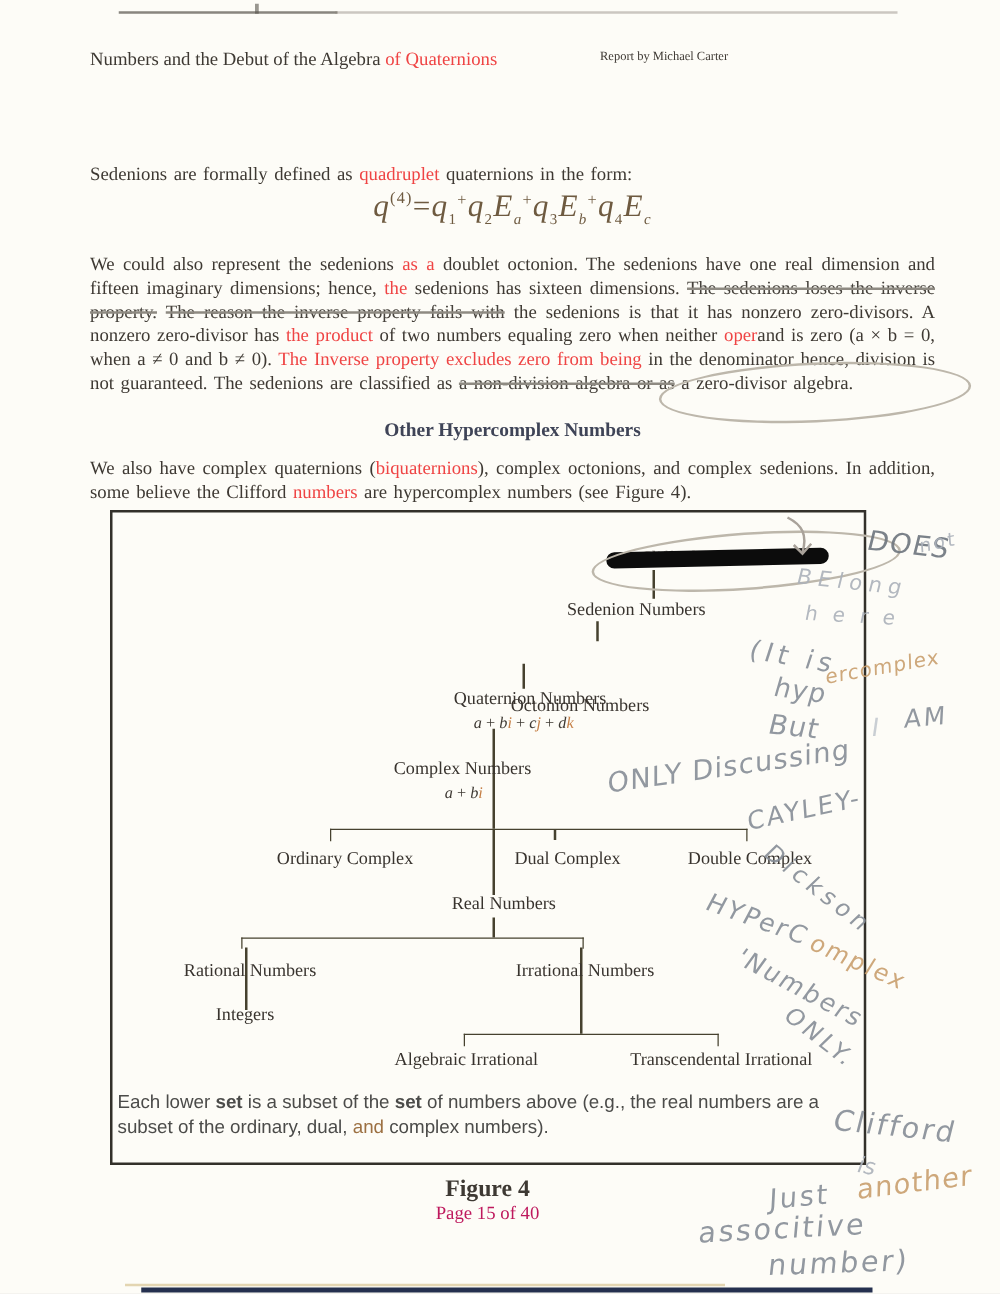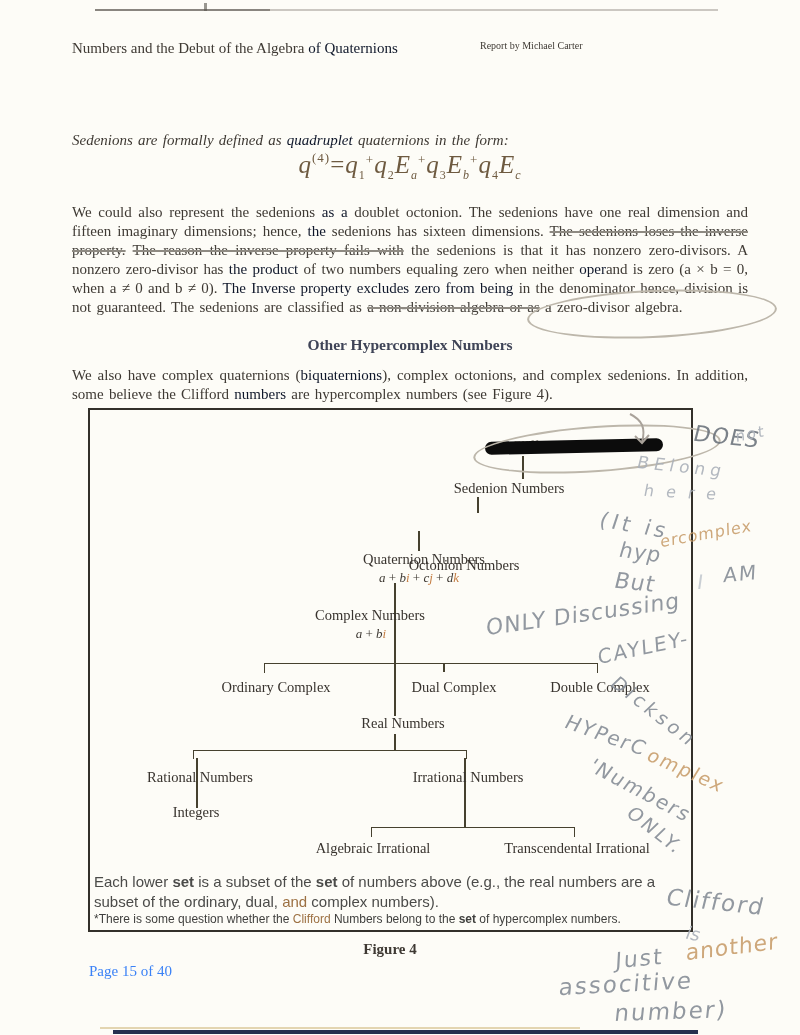--- a/index.html
+++ b/index.html
@@ -4,21 +4,21 @@
 <style>
   html,body{margin:0;padding:0;background:#e8e8e4;}
   #page{position:relative;width:800px;height:1035px;background:#fdfcf7;overflow:hidden;
         font-family:"Liberation Serif",serif;}
   .abs{position:absolute;}
   
   .serif{font-family:"Liberation Serif",serif;}
   .sans{font-family:"Liberation Sans",sans-serif;}
   .para{font-size:15px;line-height:19px;text-align:justify;color:#3e3933;word-spacing:1.5px;}
   .seg-ink{color:#3e3933;}
-  .seg-warm{color:#0f172a;}
+  .seg-warm{color:#ef4444;}
   .seg-strike{color:#45413b;text-decoration:line-through;text-decoration-color:#8e8a82;text-decoration-thickness:1.5px;}
   .seg-v{font-style:italic;}
   .seg-wv{font-style:italic;color:#c57f46;}
   .seg-op{}
   .f .seg-sup{font-size:13px;vertical-align:11px;}
   .f .seg-sub{font-size:12px;vertical-align:-6px;}
   .f .seg-subi{font-size:12px;vertical-align:-6px;font-style:italic;}
   .f .seg-plus{font-size:13px;vertical-align:9px;}
   .seg-cap{color:#4b4b49;}
   .seg-capb{color:#4b4b49;font-weight:bold;}
@@ -49,21 +49,21 @@
 
 <div id="page">
 
   <div class="abs" style="left:95px;top:9px;width:175px;height:2px;background:#57534b;opacity:.7;"></div>
   <div class="abs" style="left:268px;top:9px;width:450px;height:2px;background:#8d887e;opacity:.45;"></div>
   <div class="abs" style="left:204px;top:3px;width:3px;height:8px;background:#57534b;opacity:.6;"></div>
 
   <div class="abs serif" style="left:72px;top:40px;font-size:15px;"><span class="seg-ink">Numbers and the Debut of the Algebra </span><span class="seg-warm">of Quaternions</span></div>
   <div class="abs serif seg-ink" style="left:480px;top:40px;font-size:10px;">Report by Michael Carter</div>
 
-  <div class="abs serif para" style="left:72px;top:131px;width:676px;text-align:left;font-style:italic;"><span class="seg-ink">Sedenions are formally defined as </span><span class="seg-warm">quadruplet</span><span class="seg-ink"> quaternions in the form:</span></div>
+  <div class="abs serif para" style="left:72px;top:131px;width:676px;text-align:left;"><span class="seg-ink">Sedenions are formally defined as </span><span class="seg-warm">quadruplet</span><span class="seg-ink"> quaternions in the form:</span></div>
   <div class="abs serif f" style="left:72px;top:150px;width:676px;text-align:center;font-size:25px;color:#6e5a40;letter-spacing:1px;"><span class="seg-v">q</span><span class="seg-sup">(4)</span><span class="seg-op">=</span><span class="seg-v">q</span><span class="seg-sub">1</span><span class="seg-plus">+</span><span class="seg-v">q</span><span class="seg-sub">2</span><span class="seg-v">E</span><span class="seg-subi">a</span><span class="seg-plus">+</span><span class="seg-v">q</span><span class="seg-sub">3</span><span class="seg-v">E</span><span class="seg-subi">b</span><span class="seg-plus">+</span><span class="seg-v">q</span><span class="seg-sub">4</span><span class="seg-v">E</span><span class="seg-subi">c</span></div>
 
   <div class="abs para" style="left:72px;top:203px;width:676px;"><span class="seg-ink">We could also represent the sedenions </span><span class="seg-warm">as a</span><span class="seg-ink"> doublet octonion.  The sedenions have one real dimension and fifteen imaginary dimensions; hence, </span><span class="seg-warm">the</span><span class="seg-ink"> sedenions has sixteen dimensions.  </span><span class="seg-strike">The sedenions loses the inverse property.</span><span class="seg-ink">  </span><span class="seg-strike">The reason the inverse property fails with</span><span class="seg-ink"> the sedenions is that it has nonzero zero-divisors.  A nonzero zero-divisor has </span><span class="seg-warm">the product</span><span class="seg-ink"> of two numbers equaling zero when neither </span><span class="seg-warm">oper</span><span class="seg-ink">and is zero (a × b = 0, when a ≠ 0 and b ≠ 0).  </span><span class="seg-warm">The Inverse property excludes zero from being</span><span class="seg-ink"> in the denominator hence, division is not guaranteed.  The sedenions are classified as </span><span class="seg-strike">a non-division algebra or as</span><span class="seg-ink"> a zero-divisor algebra.</span></div>
 
   <div class="pellipse" style="left:527px;top:290px;width:246px;height:44px;transform:rotate(-2.5deg);"></div>
 
   <div class="abs serif" style="left:72px;top:336px;width:676px;text-align:center;font-weight:bold;font-size:15.5px;color:#3f4457;">Other Hypercomplex Numbers</div>
   <div class="abs para" style="left:72px;top:366px;width:676px;"><span class="seg-ink">We also have complex quaternions (</span><span class="seg-warm">biquaternions</span><span class="seg-ink">), complex octonions, and complex sedenions.  In addition, some believe the Clifford </span><span class="seg-warm">numbers</span><span class="seg-ink"> are hypercomplex numbers (see Figure 4).</span></div>
 
   <div class="abs" style="left:88px;top:408px;width:601px;height:520px;border:2px solid #33302a;background:transparent;"></div>
@@ -100,24 +100,23 @@
   <div class="tnode" style="left:454px;top:679px;">Dual Complex</div>
   <div class="tnode" style="left:600px;top:679px;">Double Complex</div>
   <div class="tnode" style="left:403px;top:715px;">Real Numbers</div>
   <div class="tnode" style="left:200px;top:769px;">Rational Numbers</div>
   <div class="tnode" style="left:468px;top:769px;">Irrational Numbers</div>
   <div class="tnode" style="left:196px;top:804px;">Integers</div>
   <div class="tnode" style="left:373px;top:840px;">Algebraic Irrational</div>
   <div class="tnode" style="left:577px;top:840px;">Transcendental Irrational</div>
 
   <div class="abs sans" style="left:94px;top:872px;width:588px;font-size:15px;line-height:20px;z-index:2;"><span class="seg-cap">Each lower </span><span class="seg-capb">set</span><span class="seg-cap"> is a subset of the </span><span class="seg-capb">set</span><span class="seg-cap"> of numbers above (e.g., the real numbers are a subset of the ordinary, dual, </span><span class="seg-capw">and</span><span class="seg-cap"> complex numbers).</span></div>
-  <div class="abs sans" style="left:94px;top:912px;width:590px;font-size:12px;z-index:2;"><span class="seg-fn">*There is some question whether the </span><span class="seg-fnw">Clifford</span><span class="seg-fn"> Numbers belong to the </span><span class="seg-fnb">set</span><span class="seg-fn"> of hypercomplex numbers.</span></div>
 
-  <div class="abs serif" style="left:89px;top:941px;width:602px;text-align:center;font-weight:bold;font-size:15px;color:#3e3933;">Figure 4</div>
-  <div class="abs serif" style="left:89px;top:963px;width:602px;text-align:left;font-size:15px;color:#3b82f6;">Page 15 of 40</div>
+  <div class="abs serif" style="left:89px;top:941px;width:602px;text-align:center;font-weight:bold;font-size:19px;color:#3e3933;">Figure 4</div>
+  <div class="abs serif" style="left:89px;top:963px;width:602px;text-align:center;font-size:15px;color:#be185d;">Page 15 of 40</div>
 
   <div class="hw pencil-dark" style="left:697px;top:421px;font-size:22px;letter-spacing:1px;transform:rotate(6deg) skewX(-8deg);">DOES</div>
   <div class="hw pencil-light" style="left:735px;top:428px;font-size:15px;letter-spacing:2px;transform:rotate(-12deg) skewX(-8deg);">not</div>
   <div class="hw pencil-light" style="left:640px;top:452px;font-size:17px;letter-spacing:5px;transform:rotate(6deg) skewX(-8deg);">BElong</div>
   <div class="hw pencil-light" style="left:646px;top:481px;font-size:16px;letter-spacing:12px;transform:rotate(3deg) skewX(-8deg);">here</div>
   <div class="hw pencil" style="left:604px;top:508px;font-size:21px;letter-spacing:4px;transform:rotate(10deg) skewX(-8deg);">(It is</div>
   <div class="hw pencil" style="left:623px;top:538px;font-size:21px;letter-spacing:1px;transform:rotate(8deg) skewX(-8deg);">hyp</div>
   <div class="hw tan" style="left:660px;top:532px;font-size:16px;letter-spacing:1px;transform:rotate(-10deg) skewX(-8deg);">ercomplex</div>
   <div class="hw pencil" style="left:618px;top:568px;font-size:22px;letter-spacing:1px;transform:rotate(6deg) skewX(-8deg);">But</div>
   <div class="hw faint" style="left:699px;top:570px;font-size:20px;transform:rotate(0deg) skewX(-8deg);">I</div>

